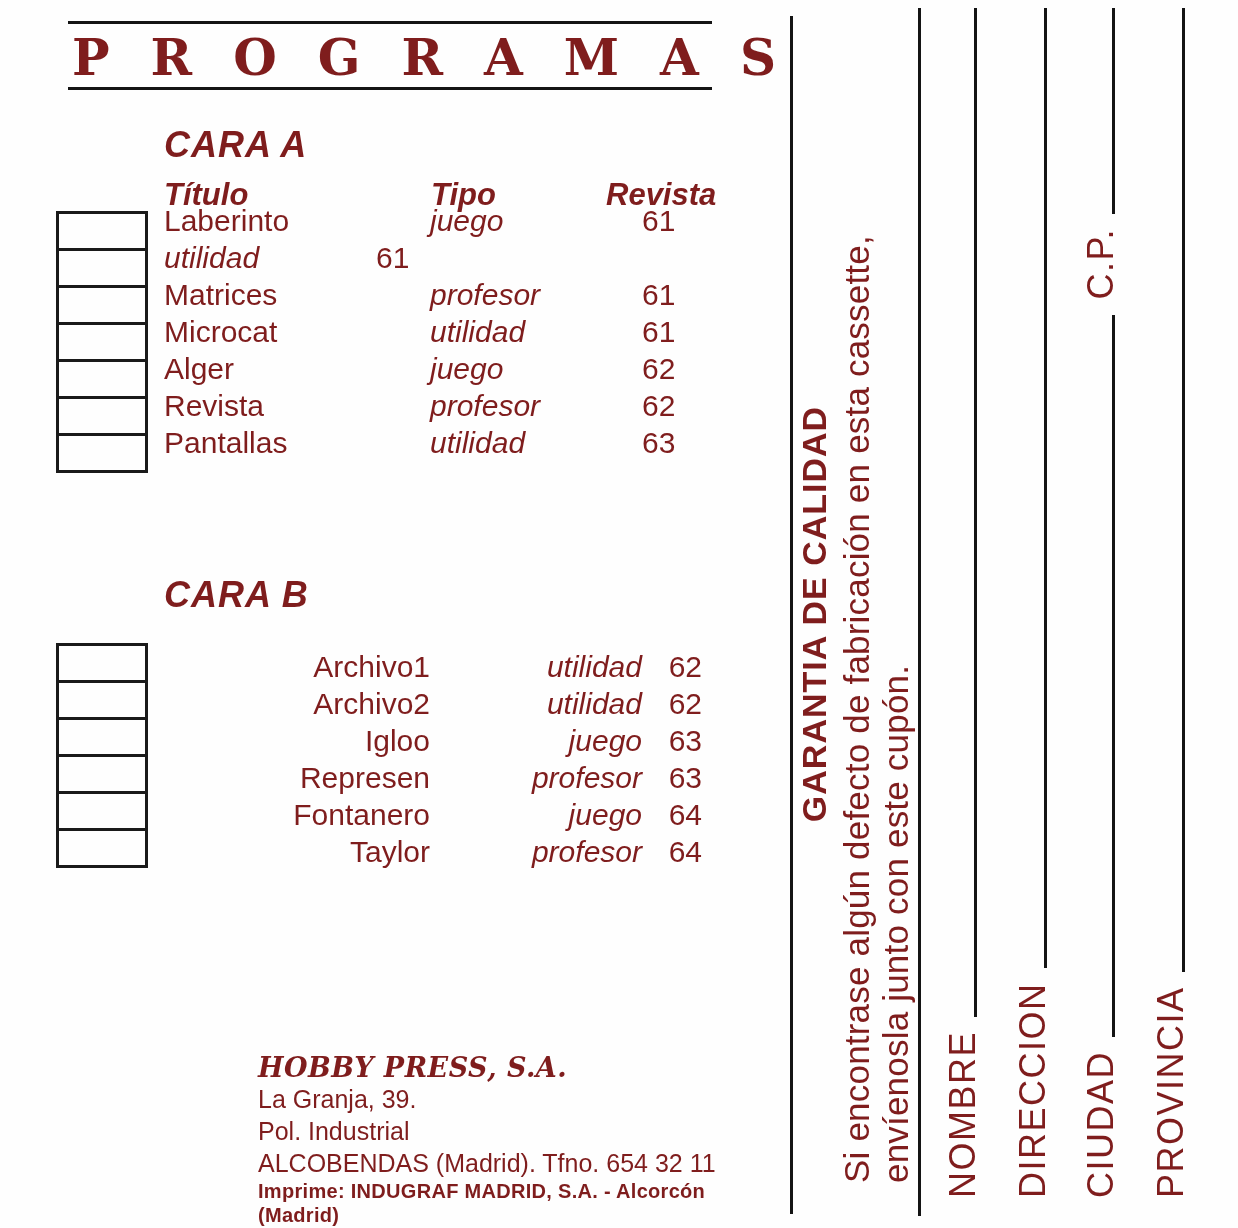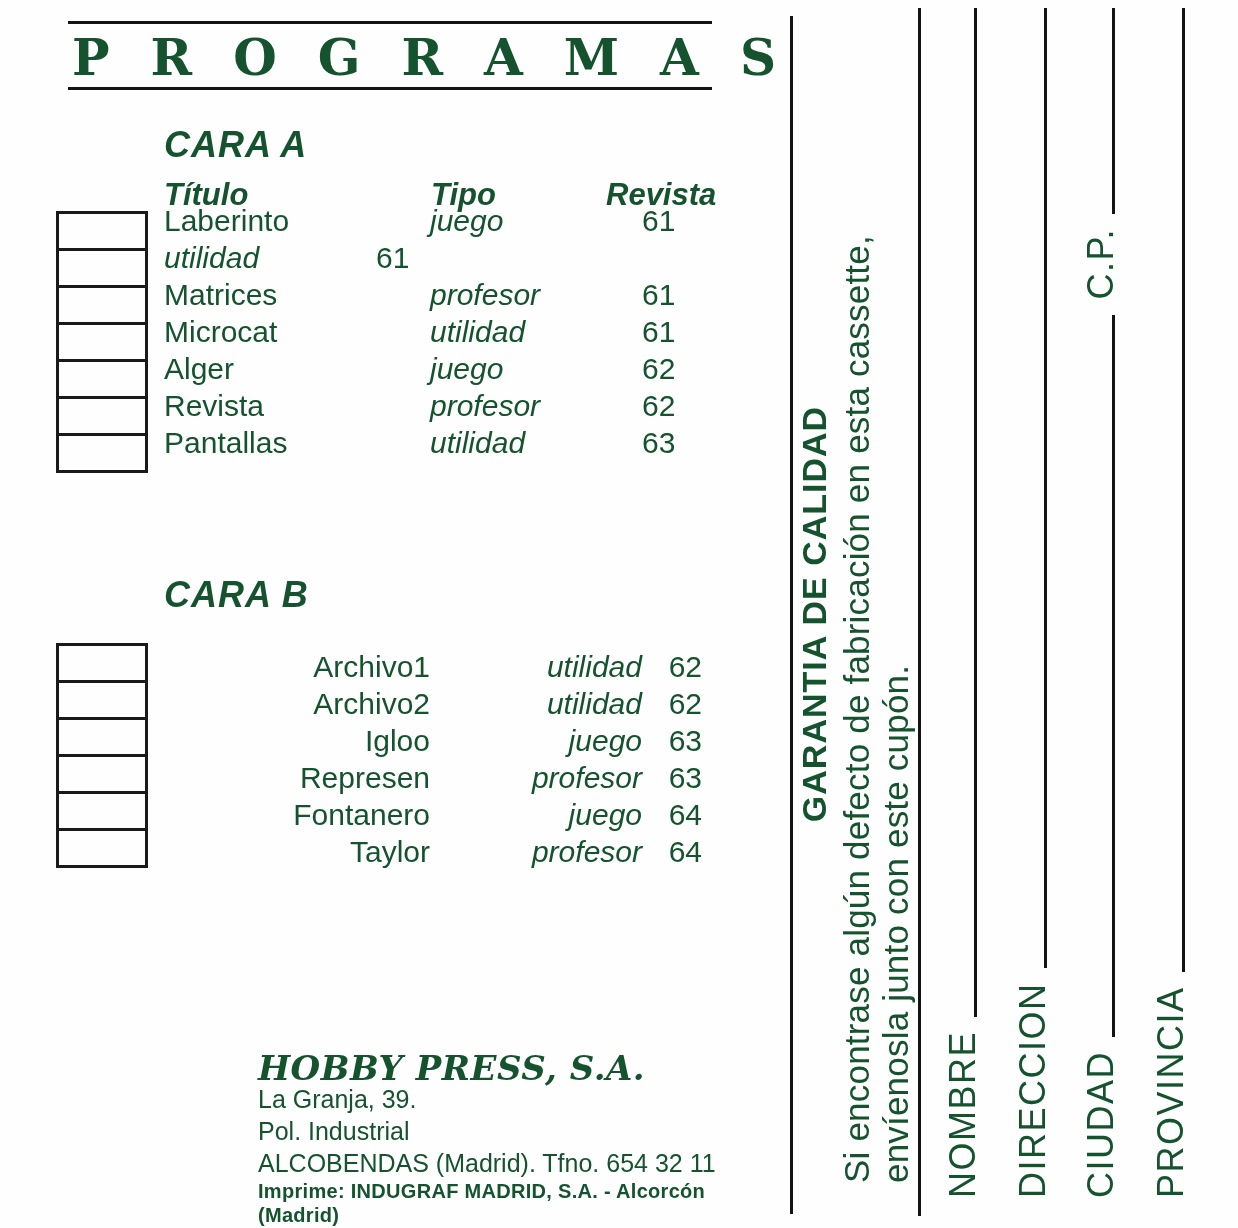--- a/index.html
+++ b/index.html
@@ -2,21 +2,21 @@
 <html><head>
 <meta charset="utf-8">
 <style>
   html,body{margin:0;padding:0;background:#9a9a9a;}
   .page{
     position:relative;
     width:1238px;height:1228px;
     background:#fefefe;
     overflow:hidden;
     font-family:"Liberation Sans",sans-serif;
-    color:#14532d;
+    color:#7f1d1d;
   }
   
   .rule{position:absolute;background:#141414;height:3px;}
   .rule-top{left:68px;top:21px;width:644px;}
   .rule-bottom{left:68px;top:87px;width:644px;}
   .masthead-title{
     position:absolute;left:72px;top:33px;
     font-family:"DejaVu Serif",serif;
     font-size:50px;font-weight:600;line-height:1;
     letter-spacing:41px;white-space:nowrap;
@@ -48,21 +48,21 @@
   .rows-a{top:202px;}
   .rows-b{top:648px;text-align:right;}
   .prow{display:flex;height:37px;line-height:37px;font-size:30px;}
   .c-title{width:266px;}
   .c-tipo{width:212px;font-style:italic;}
   .c-rev{width:60px;}
   
   .pub{position:absolute;left:258px;top:1053px;width:500px;}
   .pub-name{
     font-family:"DejaVu Serif",serif;
-    font-style:italic;font-weight:700;font-size:34px;line-height:30px;
+    font-style:italic;font-weight:700;font-size:27px;line-height:30px;
     letter-spacing:.5px;
   }
   .pub-line{font-size:25px;line-height:32px;}
   .pub-printer{font-size:20px;line-height:24px;font-weight:600;letter-spacing:.3px;}
   
   .coupon{
     position:absolute;left:790px;top:0;
     width:1228px;height:448px;
     transform-origin:0 0;
     transform:rotate(-90deg) translateX(-1228px);

